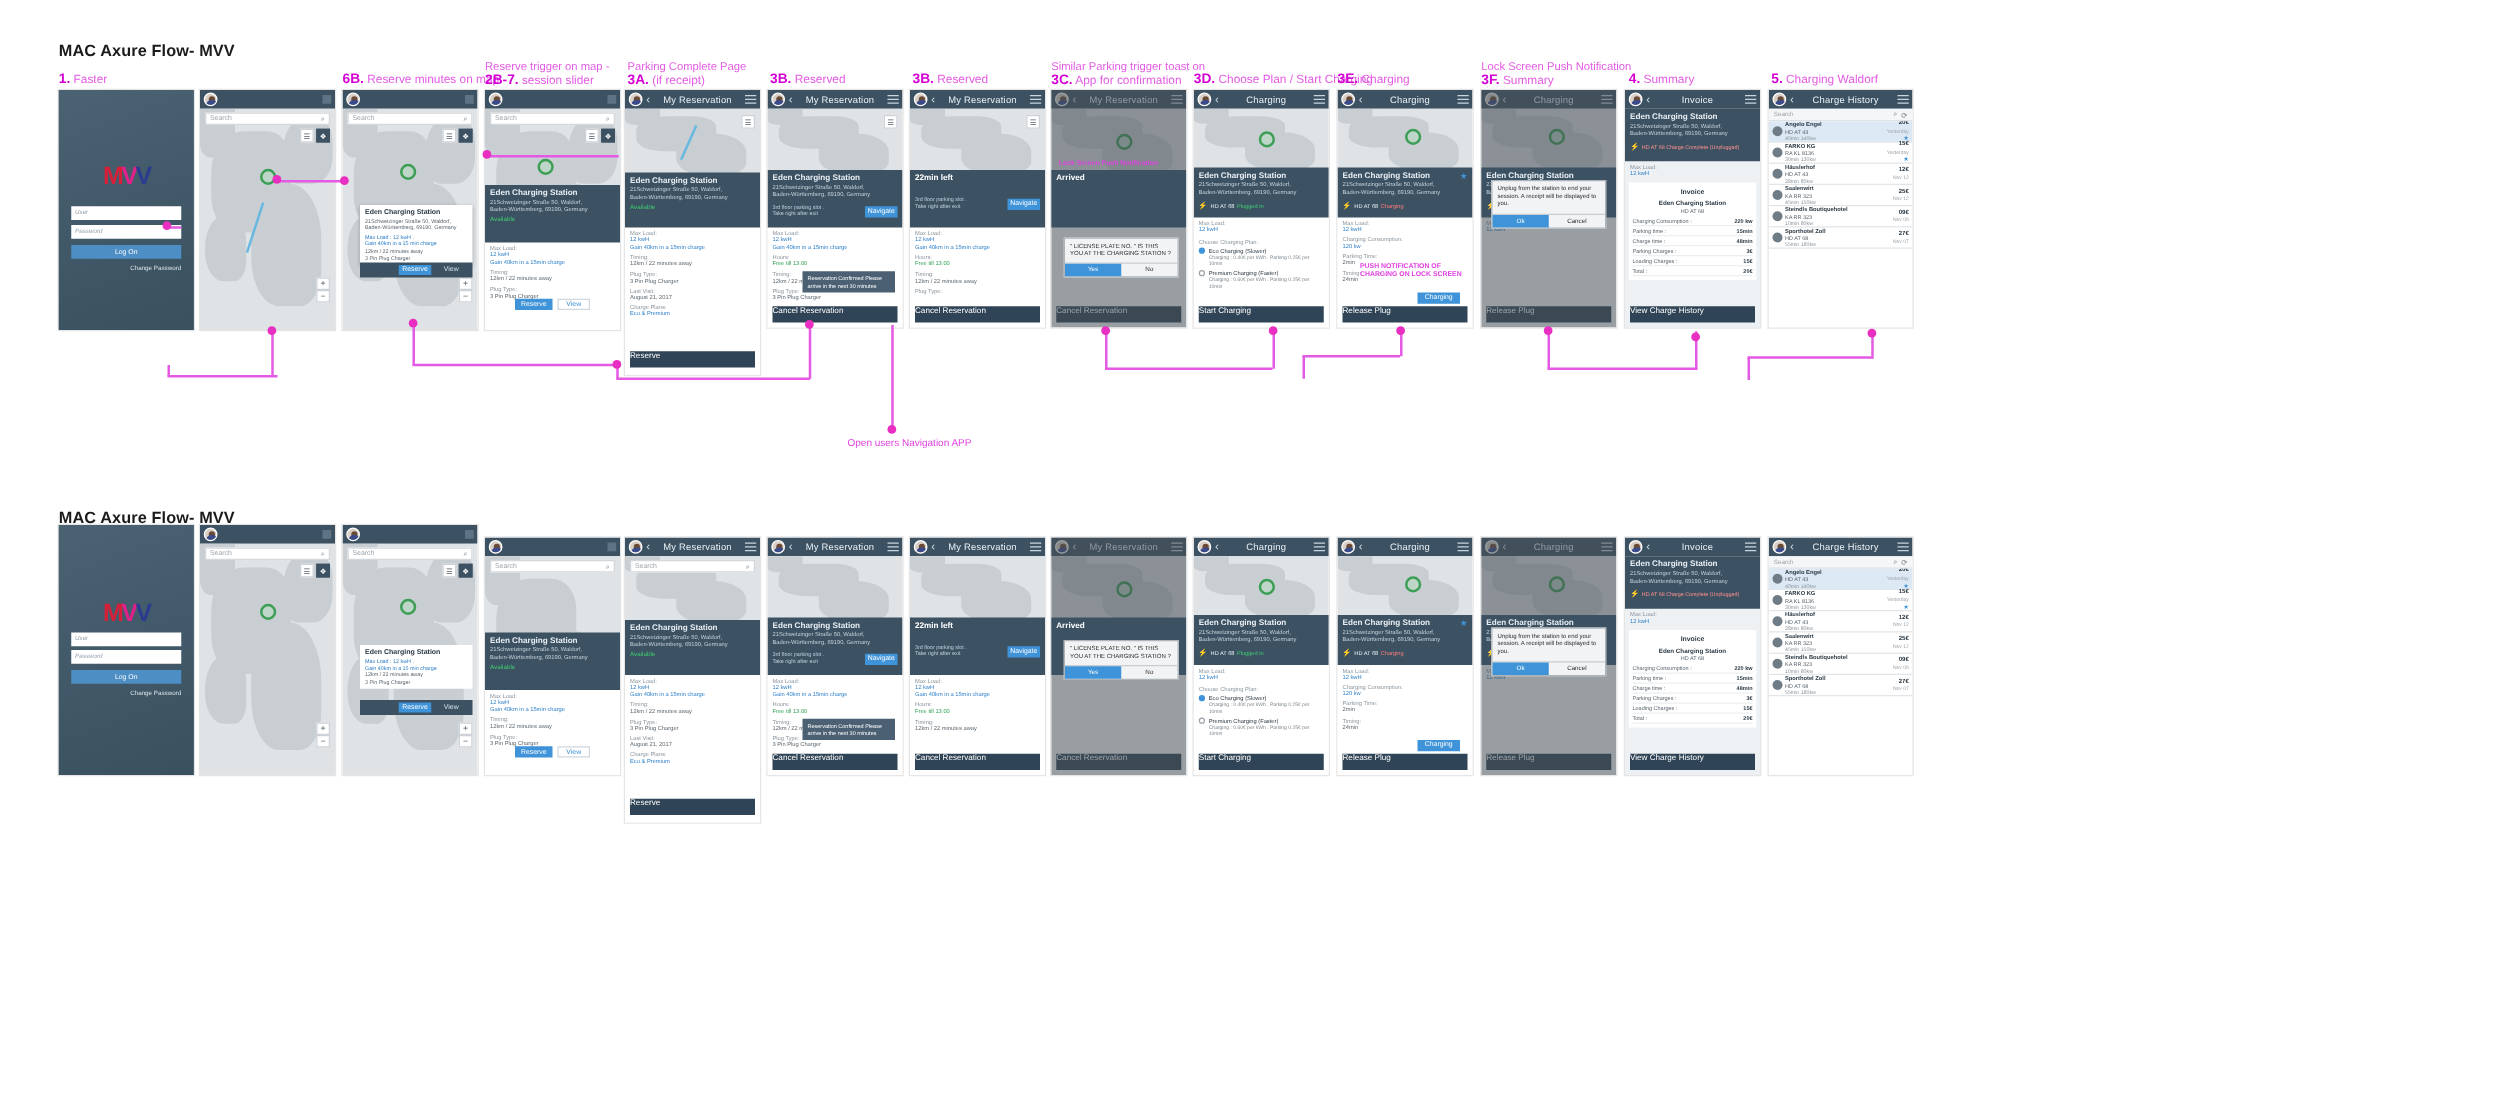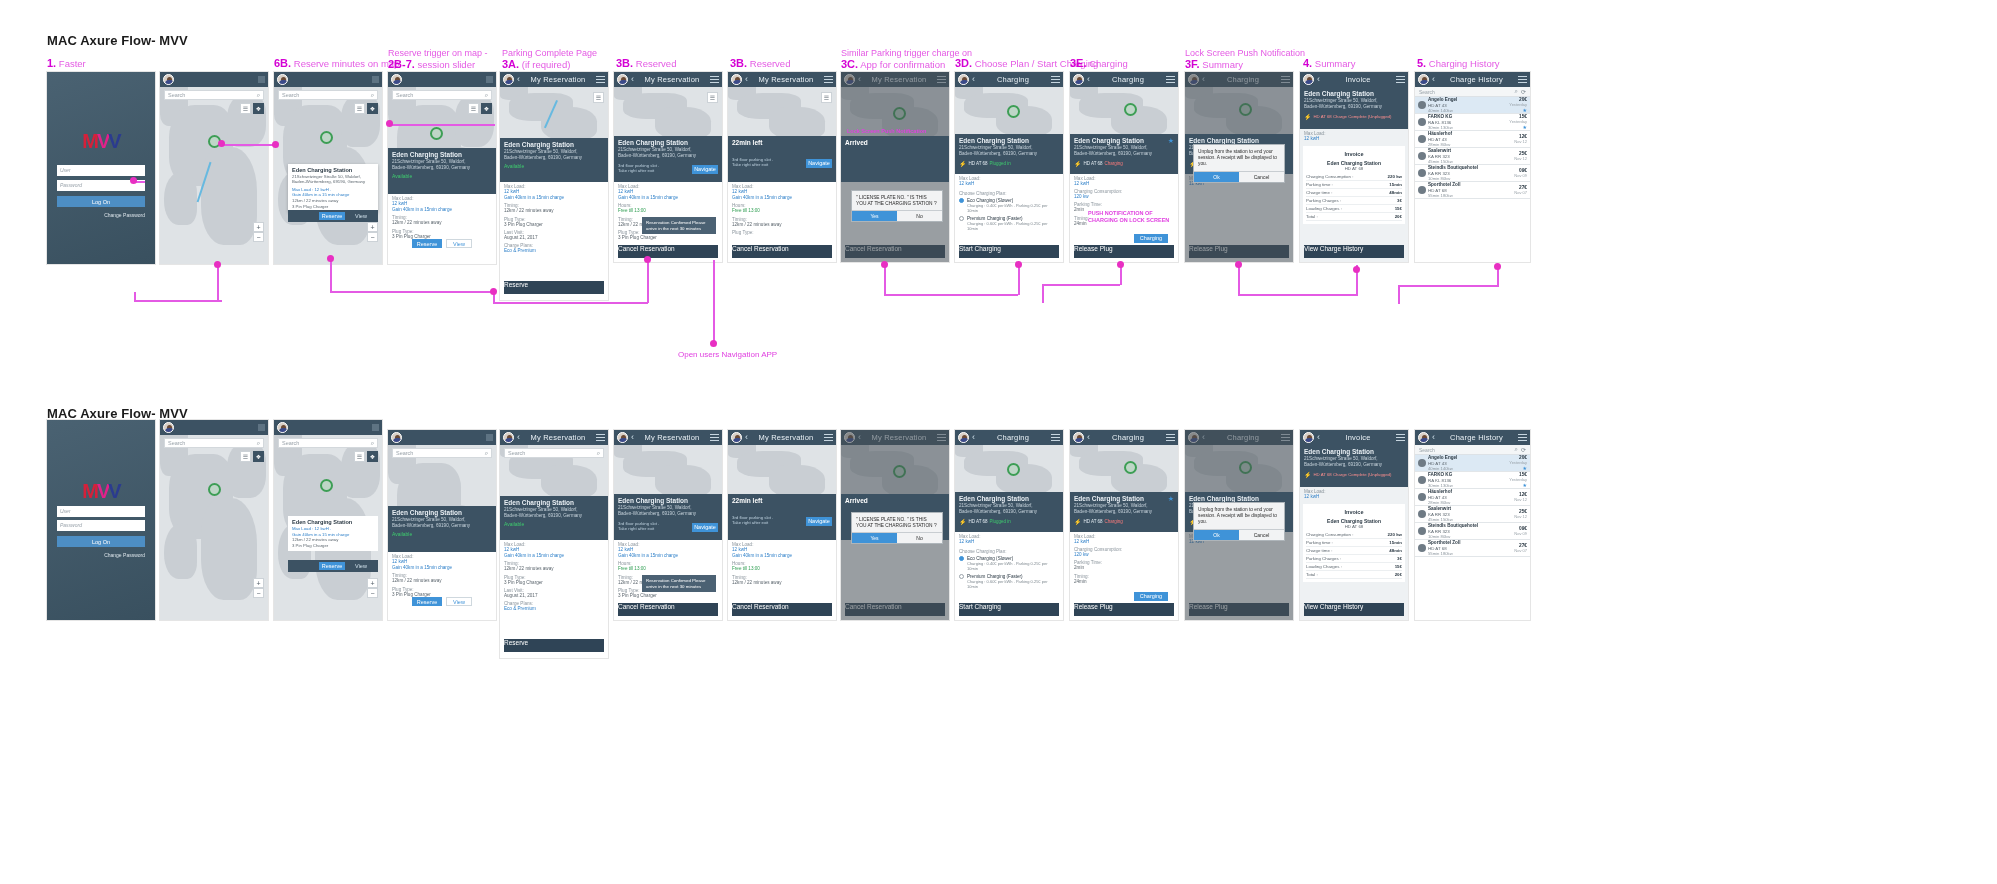--- a/index.html
+++ b/index.html
@@ -129,34 +129,34 @@
     <span class="cap">Reserve minutes on map</span>
   </div>
   <div class="step-label" style="left:388px; top:48px;">
     <span class="sub">Reserve trigger on map -</span>
     <span class="num">2B-7.</span>
     <span class="cap">session slider</span>
   </div>
   <div class="step-label" style="left:502px; top:48px;">
     <span class="sub">Parking Complete Page</span>
     <span class="num">3A.</span>
-    <span class="cap">(if required)</span>
+    <span class="cap">(if receipt)</span>
   </div>
   <div class="step-label" style="left:616px; top:58px;">
     <span class="sub"></span>
     <span class="num">3B.</span>
     <span class="cap">Reserved</span>
   </div>
   <div class="step-label" style="left:730px; top:58px;">
     <span class="sub"></span>
     <span class="num">3B.</span>
     <span class="cap">Reserved</span>
   </div>
   <div class="step-label" style="left:841px; top:48px;">
-    <span class="sub">Similar Parking trigger charge on</span>
+    <span class="sub">Similar Parking trigger toast on</span>
     <span class="num">3C.</span>
     <span class="cap">App for confirmation</span>
   </div>
   <div class="step-label" style="left:955px; top:58px;">
     <span class="sub"></span>
     <span class="num">3D.</span>
     <span class="cap">Choose Plan / Start Charging</span>
   </div>
   <div class="step-label" style="left:1070px; top:58px;">
     <span class="sub"></span>
@@ -169,21 +169,21 @@
     <span class="cap">Summary</span>
   </div>
   <div class="step-label" style="left:1303px; top:58px;">
     <span class="sub"></span>
     <span class="num">4.</span>
     <span class="cap">Summary</span>
   </div>
   <div class="step-label" style="left:1417px; top:58px;">
     <span class="sub"></span>
     <span class="num">5.</span>
-    <span class="cap">Charging History</span>
+    <span class="cap">Charging Waldorf</span>
   </div>
 
   <div class="flowline" style="left:134px; top:300px; width:88px; height:1.5px;"></div>
   <div class="flowline" style="left:134px; top:300px; width:1.5px; height:0px;"></div>
   <div class="flowline" style="left:217px; top:265px; width:1.5px; height:36px;"></div>
   <div class="flowline" style="left:134px; top:292px; width:1.5px; height:9px;"></div>
   <div class="flowline" style="left:330px; top:258px; width:1.5px; height:34px;"></div>
   <div class="flowline" style="left:330px; top:291px; width:165px; height:1.5px;"></div>
   <div class="flowline" style="left:493px; top:291px; width:1.5px; height:12px;"></div>
   <div class="flowline" style="left:493px; top:302px; width:155px; height:1.5px;"></div>

